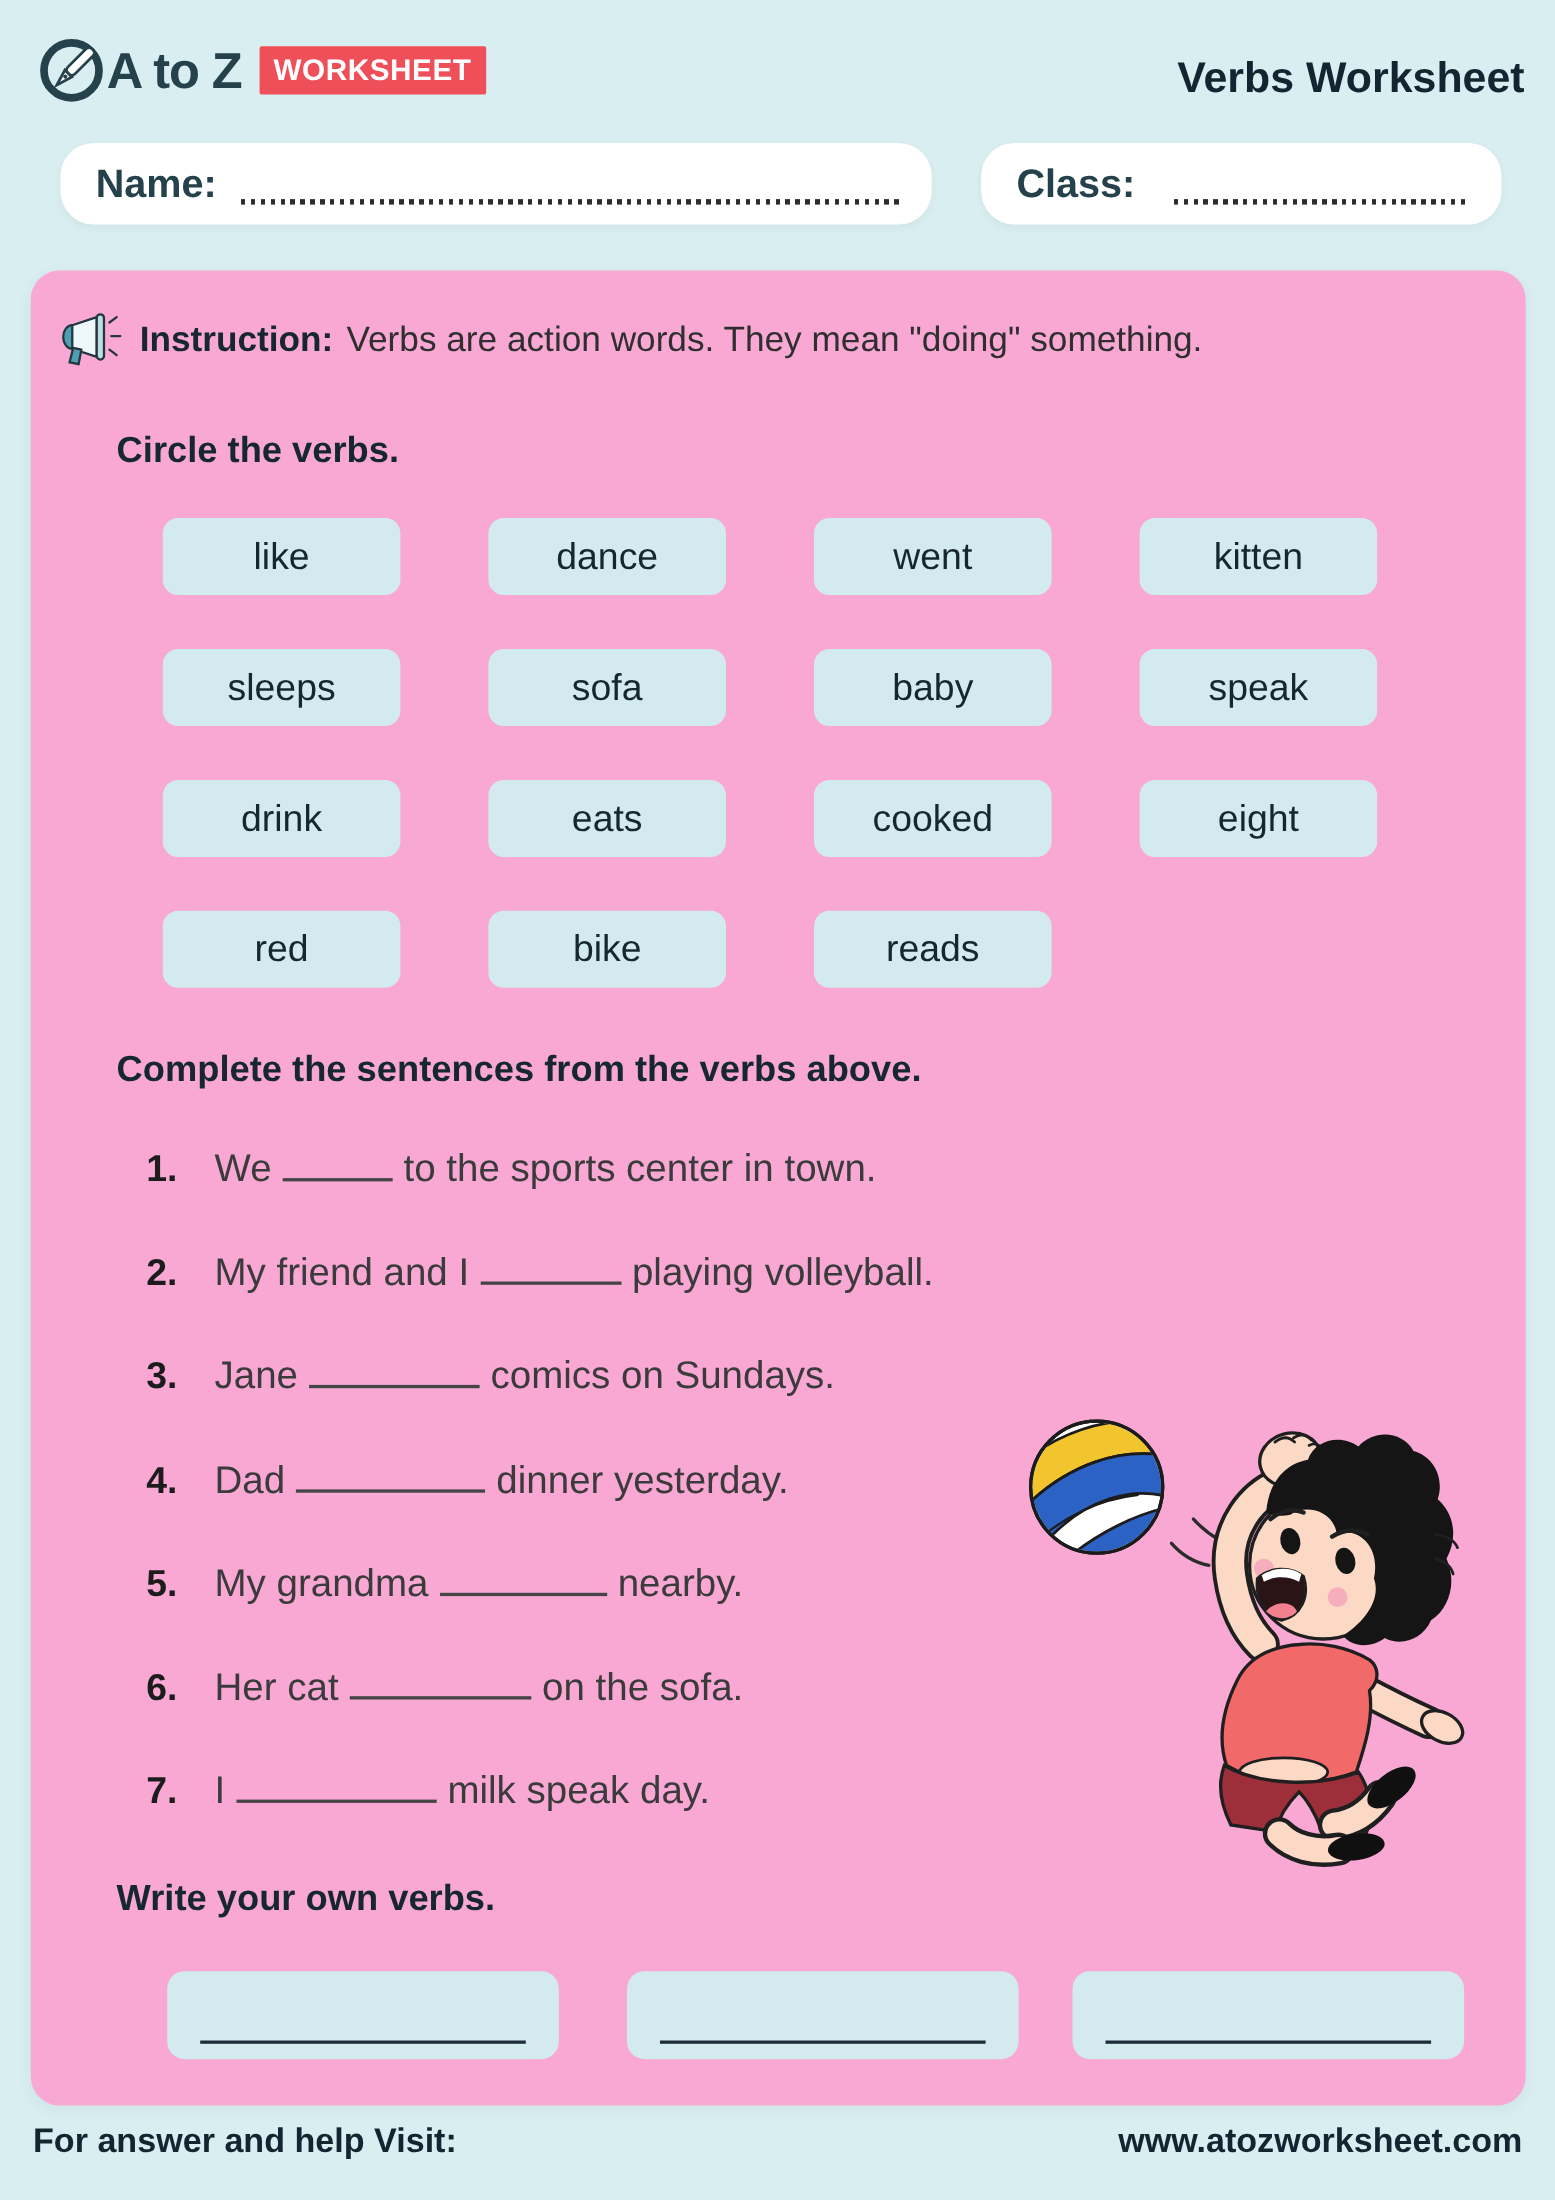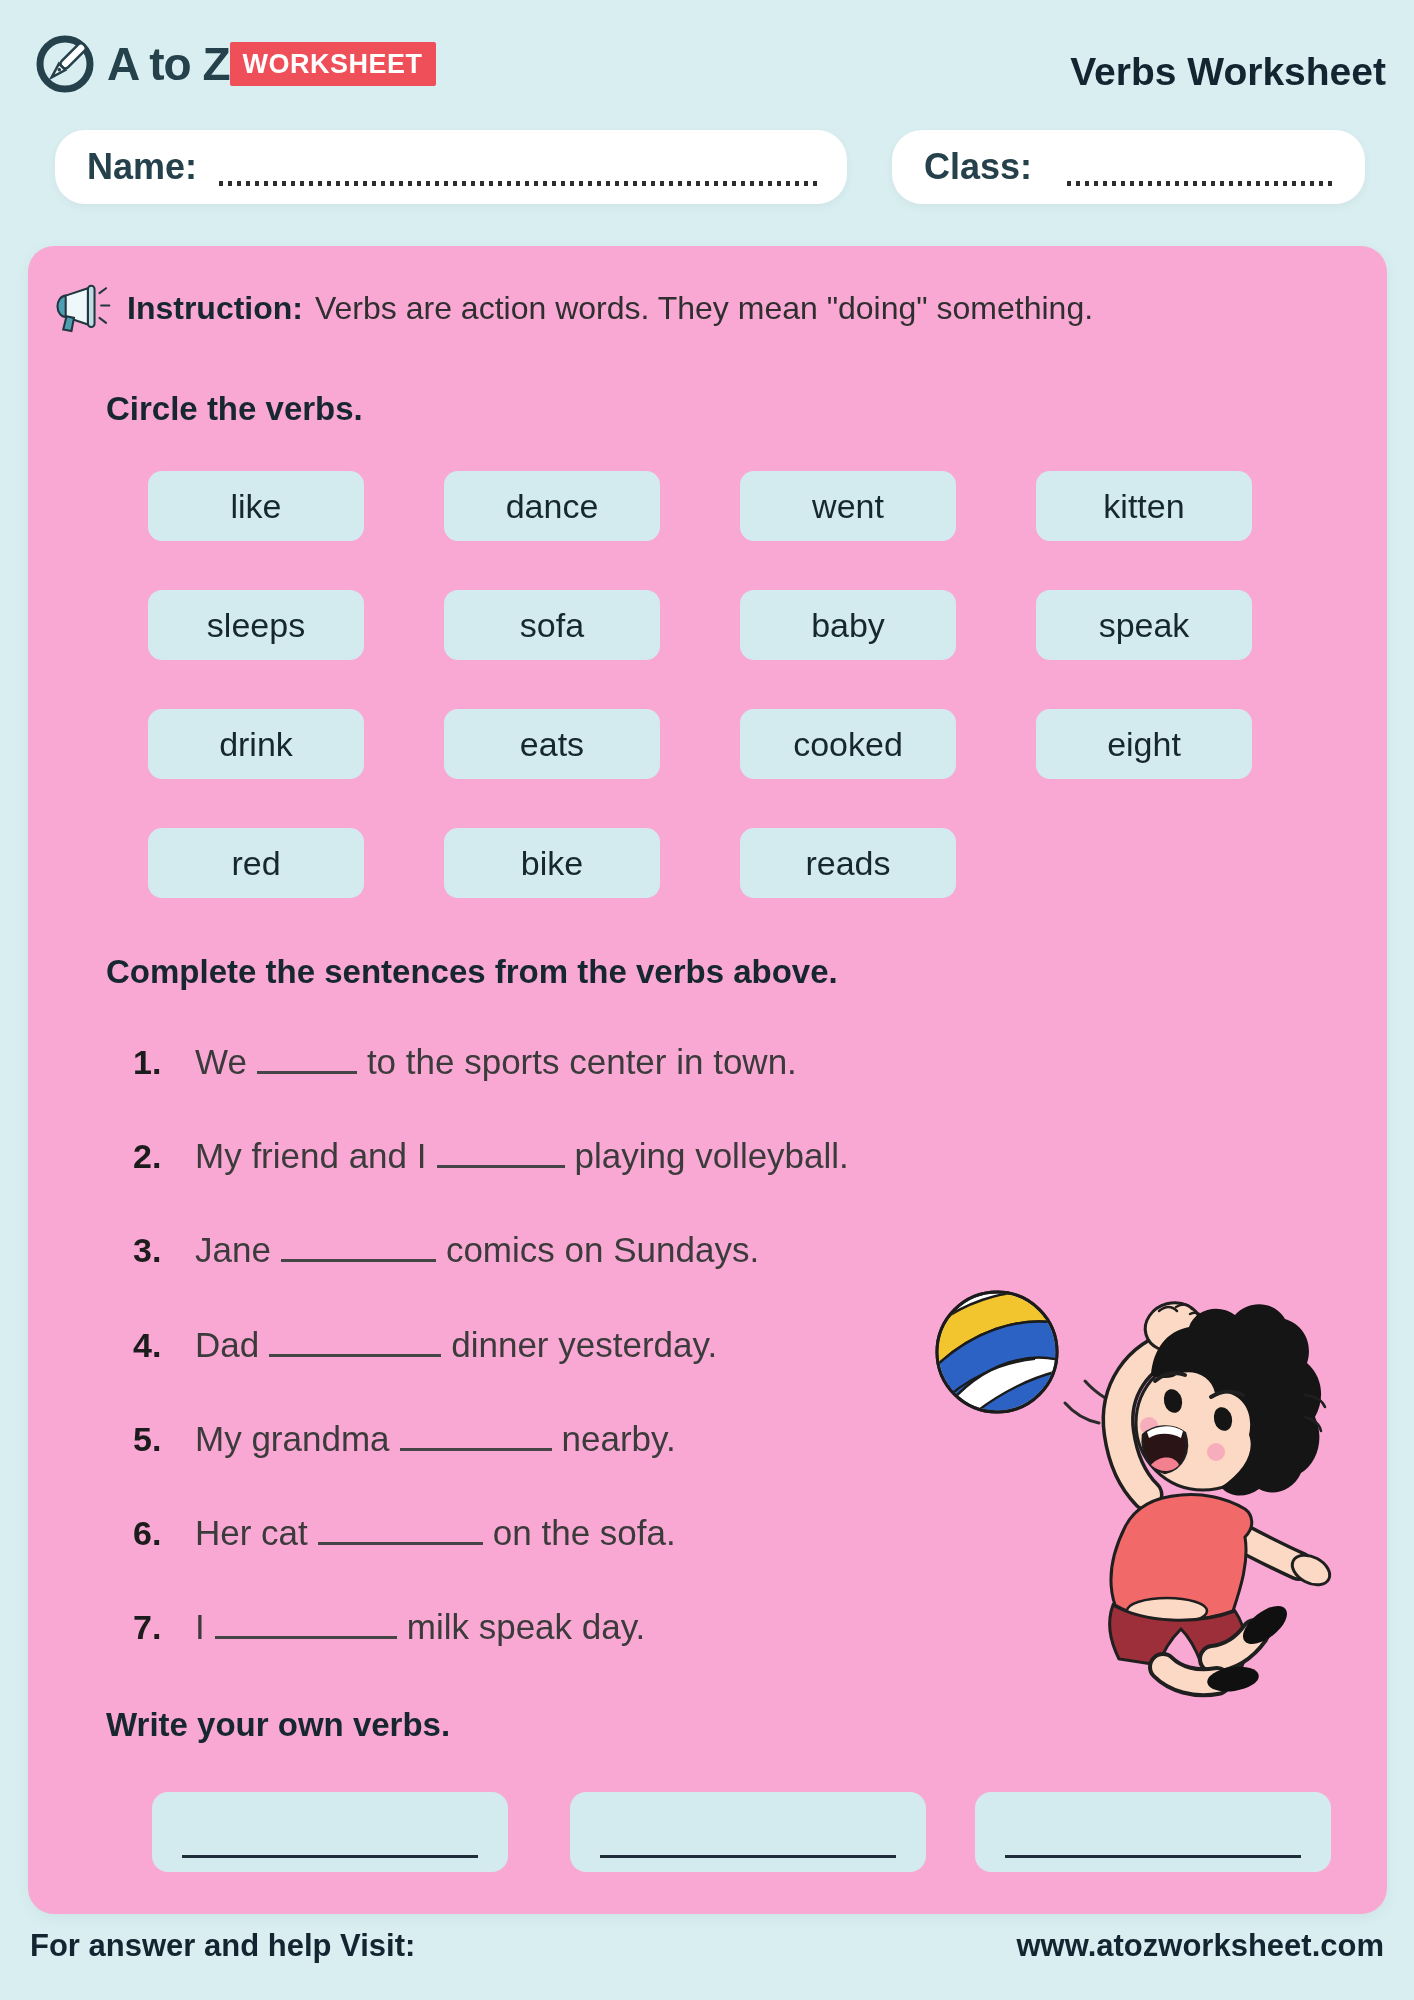--- a/index.html
+++ b/index.html
@@ -3,23 +3,23 @@
 <meta charset="utf-8">
 <style>
   html,body{margin:0;padding:0;background:#d9eef0;}
   *{box-sizing:border-box;}
   .page{position:relative;width:1414px;height:2000px;background:#d9eef0;
         font-family:"Liberation Sans",sans-serif;overflow:hidden;}
 
   
   .logo-row{position:absolute;left:33px;top:32px;display:flex;align-items:center;}
   .logo-icon{width:64px;height:64px;flex:0 0 auto;}
-  .brand{font-size:46px;font-weight:700;color:#25414b;letter-spacing:-1px;margin-left:10px;}
+  .brand{font-size:46px;font-weight:700;color:#25414b;letter-spacing:-1px;}
   .badge{background:#ef4f58;color:#ffffff;font-size:27px;font-weight:700;
-         letter-spacing:.5px;padding:7px 13px 6px;margin-left:0;border-radius:2px;}
+         letter-spacing:.5px;padding:7px 13px 6px;margin-left:16px;border-radius:2px;}
   .title{position:absolute;right:28px;top:50px;font-size:39px;font-weight:700;color:#132530;}
 
   
   .field{position:absolute;top:130px;height:74px;background:#ffffff;border-radius:30px;
          display:flex;align-items:center;padding-left:32px;
          box-shadow:0 3px 8px rgba(30,60,70,.05);}
   .field.name{left:55px;width:792px;}
   .field.class{left:892px;width:473px;gap:13px;}
   .field-label{font-size:36px;font-weight:700;color:#25414b;white-space:nowrap;}
   .field-line{flex:1;height:5px;margin:0 28px 0 22px;align-self:flex-end;margin-bottom:18px;

